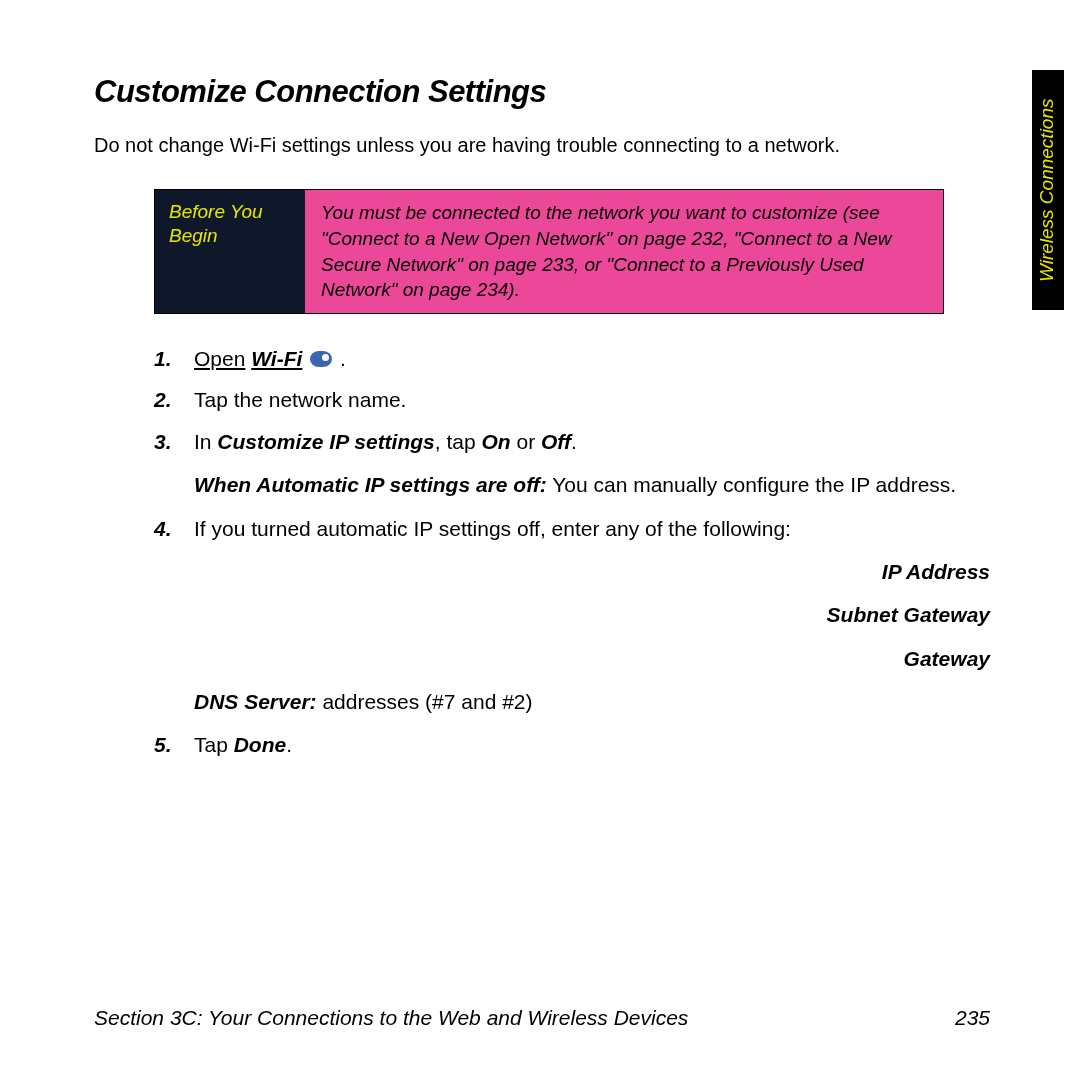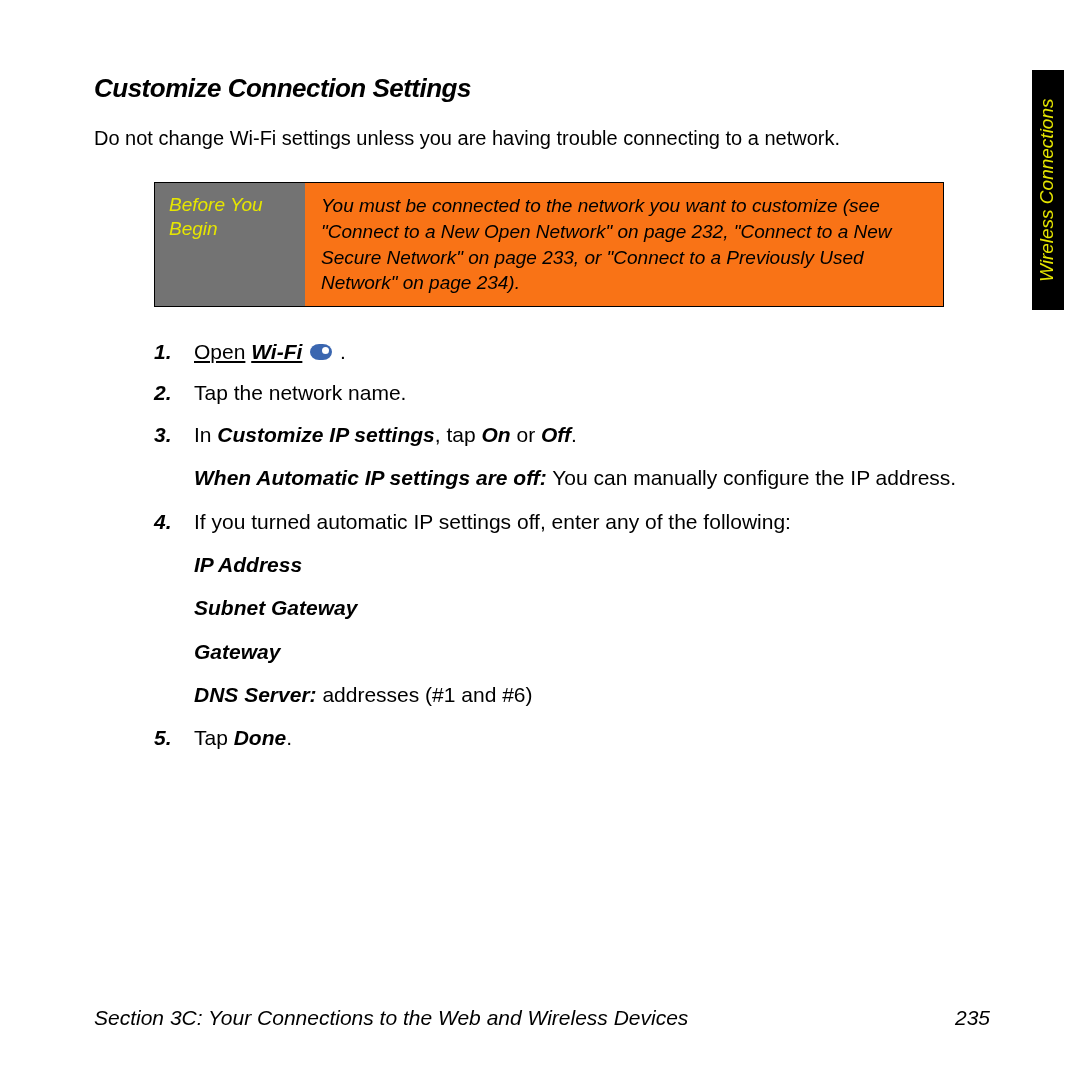--- a/index.html
+++ b/index.html
@@ -13,47 +13,47 @@
     line-height: 1.4;
   }
   .page {
     padding: 70px 90px 0 94px;
     position: relative;
     height: 100%;
   }
   h2.section-title {
     font-style: italic;
     font-weight: 700;
-    font-size: 26px;
+    font-size: 31px;
     letter-spacing: -0.5px;
     margin-bottom: 18px;
   }
   p.intro {
     font-size: 20px;
     margin-bottom: 30px;
   }
   
   .byb {
     display: flex;
     width: 790px;
     margin: 0 0 30px 60px;
     border: 1px solid #000;
   }
   .byb-left {
-    background: #737373;
+    background: #0f172a;
     color: #e6e600;
     font-style: italic;
     font-weight: 400;
     padding: 10px 14px;
     width: 150px;
     font-size: 19px;
     line-height: 1.25;
   }
   .byb-right {
-    background: #f97316;
+    background: #ec4899;
     color: #000;
     font-style: italic;
     padding: 10px 16px;
     flex: 1;
     font-size: 19px;
     line-height: 1.35;
   }
   
   ol.steps {
     list-style: none;
@@ -73,21 +73,21 @@
     font-style: italic;
     position: absolute;
     left: 0;
     top: 0;
   }
   ol.steps > li .sub {
     margin-top: 14px;
     margin-bottom: 14px;
   }
   .u { text-decoration: underline; }
-  .bi { font-weight: 700; font-style: italic; }
+  .bi { font-weight: 700; font-style: italic; text-align: right; }
   .wifi-icon {
     display: inline-block;
     width: 22px;
     height: 16px;
     background: #3a66b0;
     border-radius: 50% / 60%;
     position: relative;
     vertical-align: middle;
     margin: 0 2px 3px 2px;
   }
@@ -161,21 +161,21 @@
       <div class="sub">
         <span class="bi">When Automatic IP settings are off:</span><span> You can manually configure the IP address.</span>
       </div>
     </li>
     <li>
       <span>If you turned automatic IP settings off, enter any of the following:</span>
       <div class="sub bi">IP Address</div>
       <div class="sub bi">Subnet Gateway</div>
       <div class="sub bi">Gateway</div>
       <div class="sub">
-        <span class="bi">DNS Server:</span><span> addresses (#1 and #6)</span>
+        <span class="bi">DNS Server:</span><span> addresses (#7 and #2)</span>
       </div>
     </li>
     <li>
       <span>Tap </span><span class="bi">Done</span><span>.</span>
     </li>
   </ol>
 
   <div class="side-tab">
     <span>Wireless Connections</span>
   </div>

